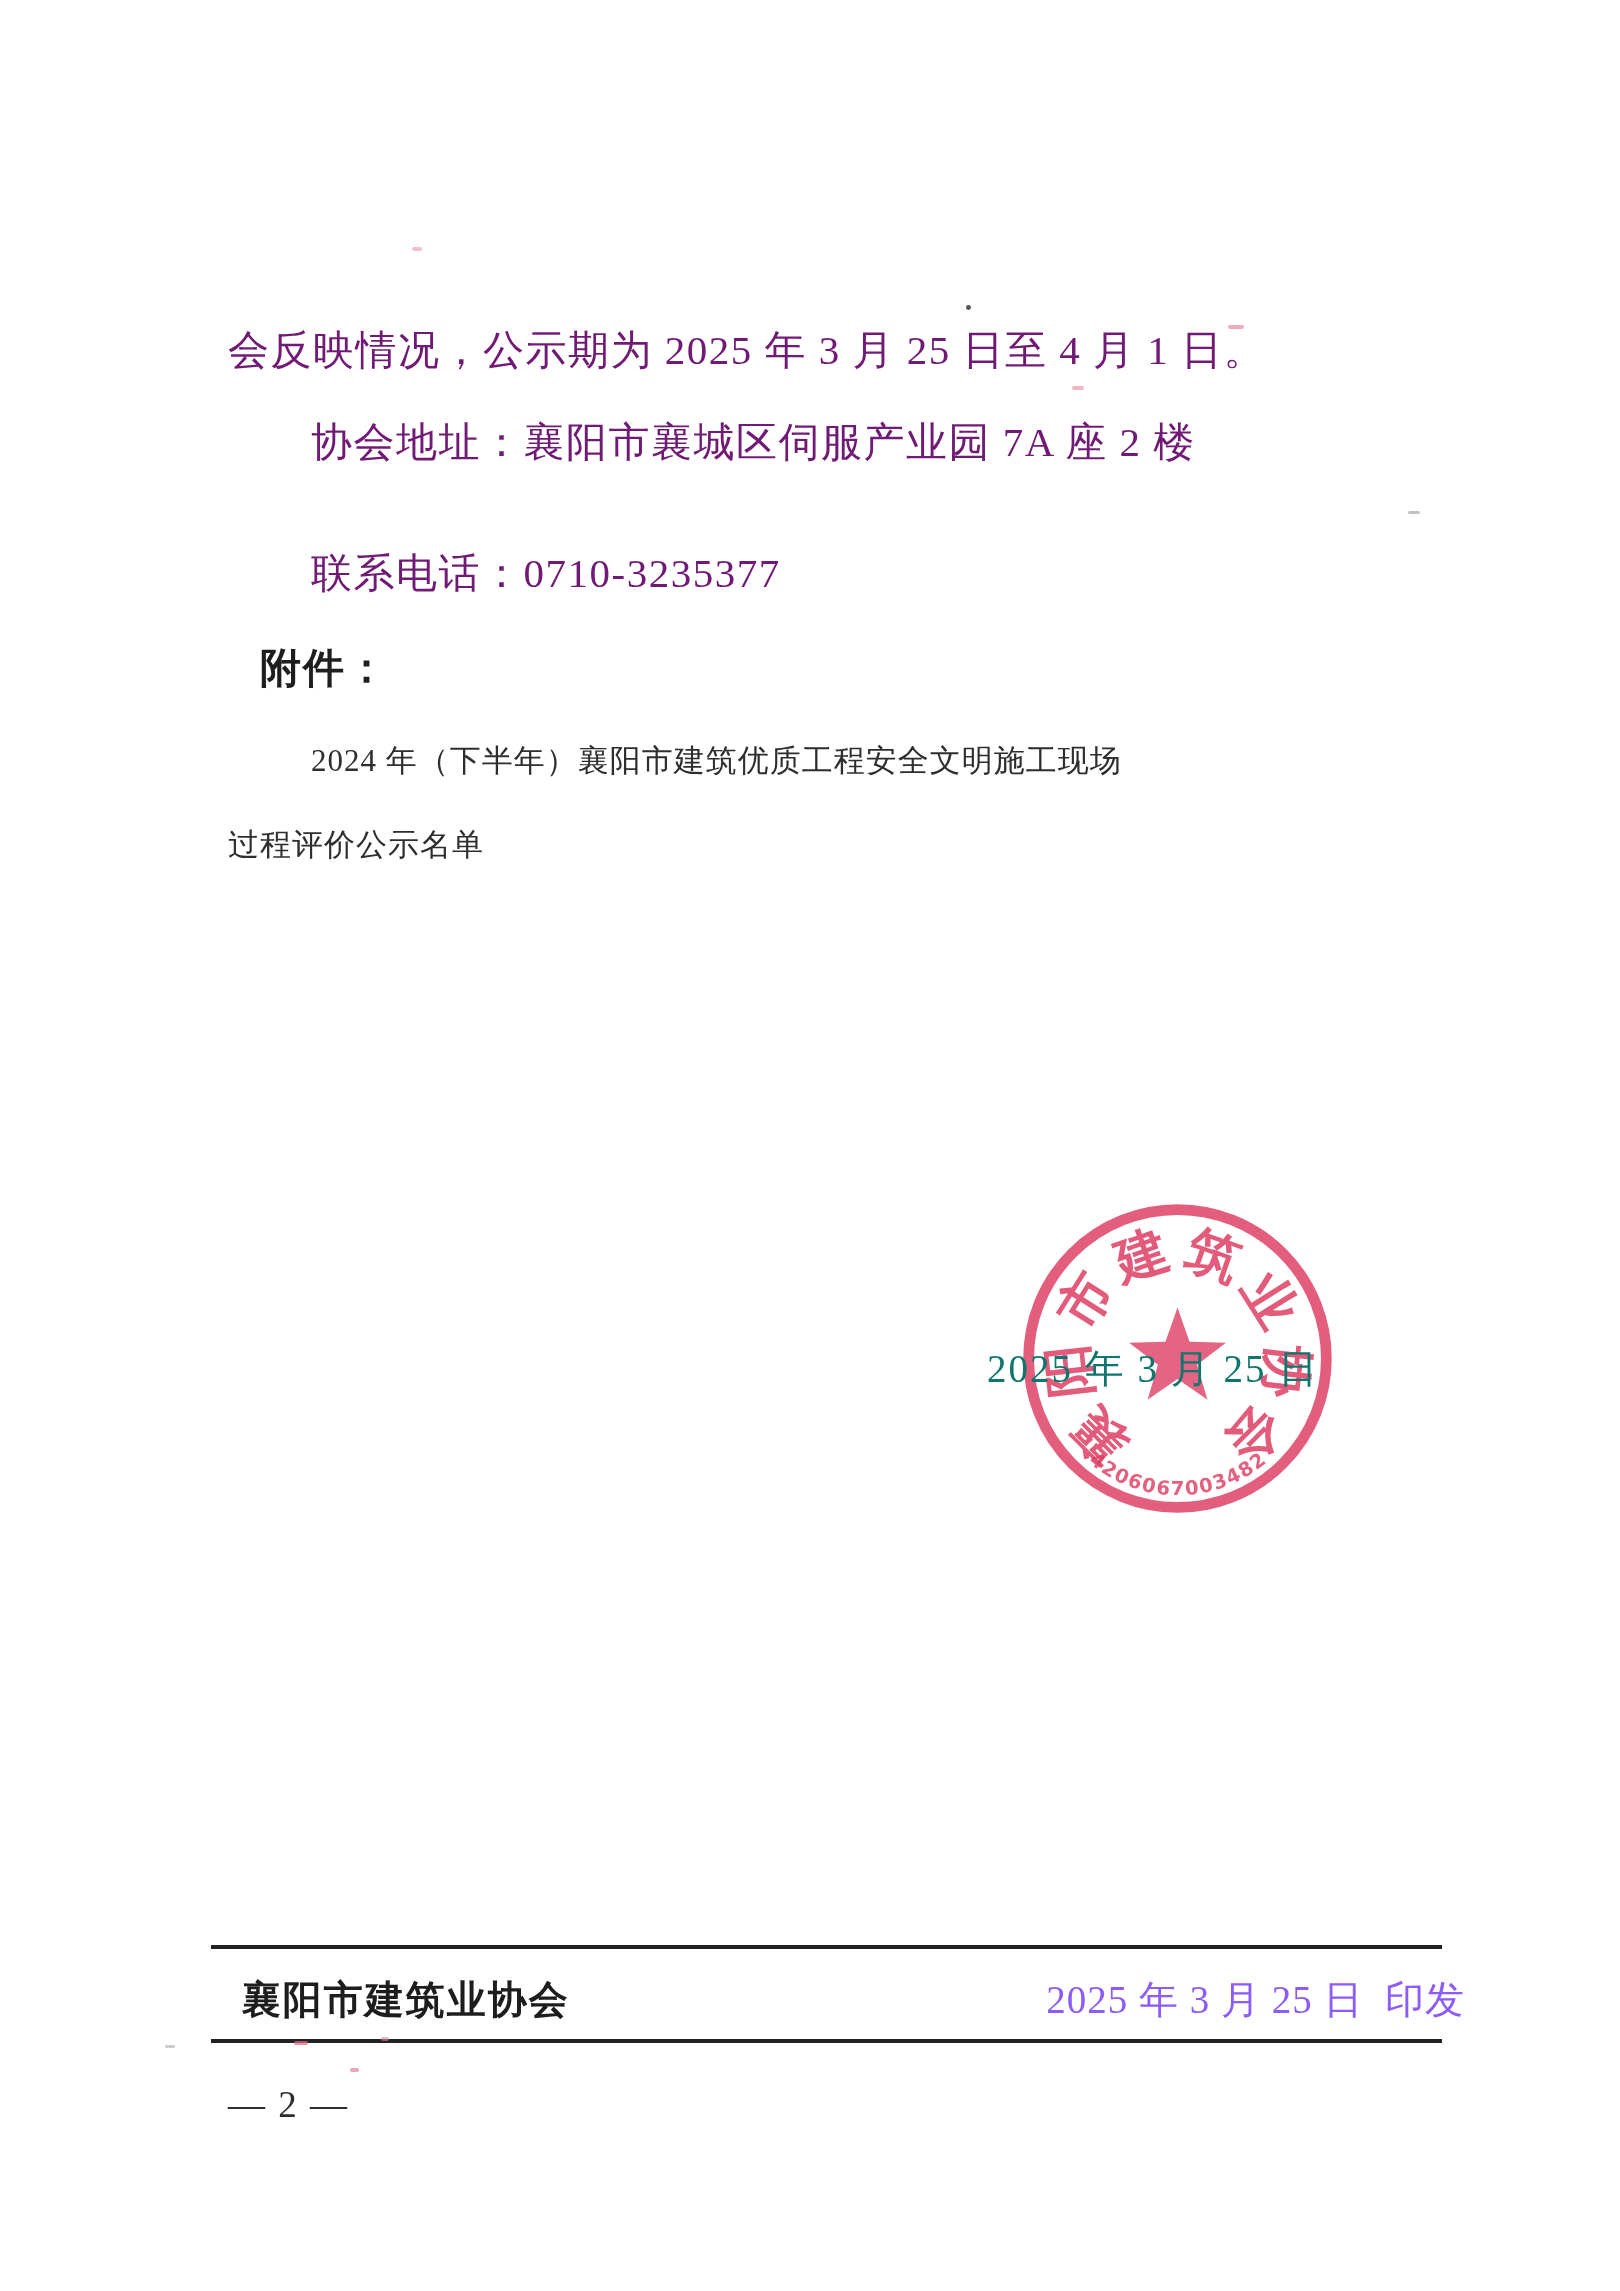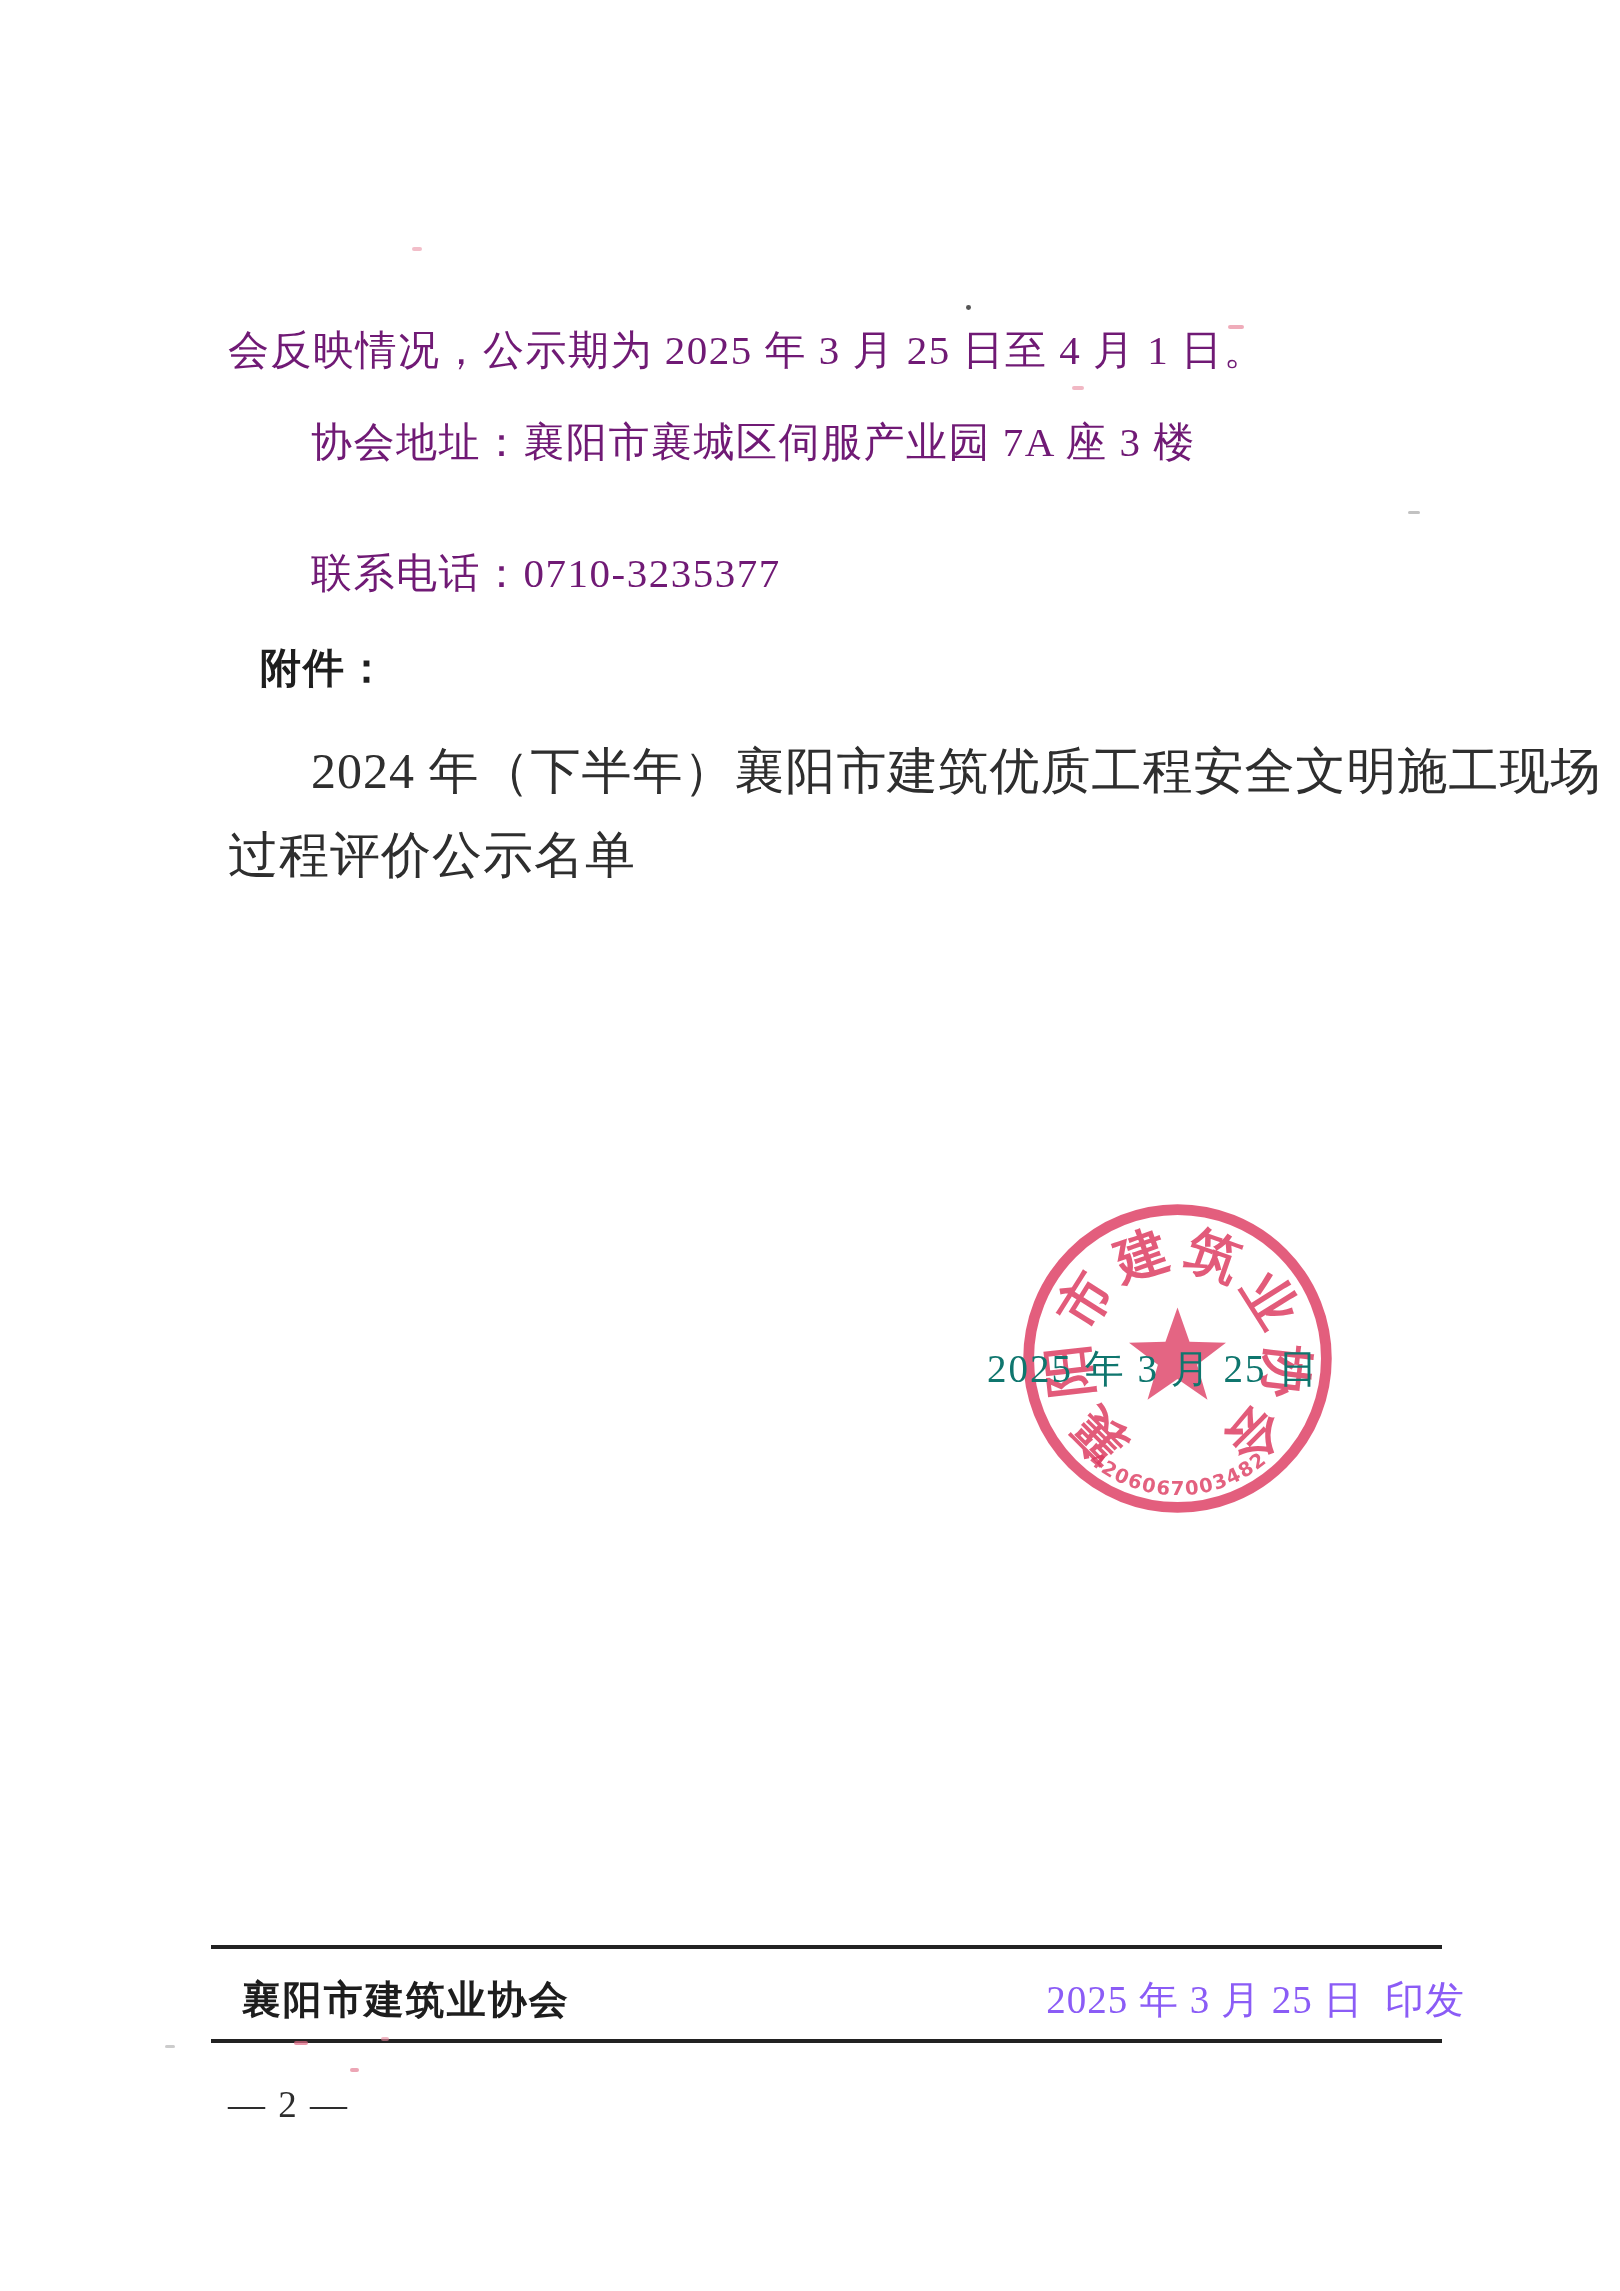--- a/index.html
+++ b/index.html
@@ -6,21 +6,21 @@
   body{
     width:1620px;height:2292px;
     background:#ffffff;
     position:relative;
     overflow:hidden;
     font-family:"Liberation Serif","DejaVu Serif",serif;
     color:#2b2b2b;
   }
   .abs{position:absolute;margin:0;white-space:pre;line-height:1.15;}
   .body-text{font-size:41px;letter-spacing:1.5px;color:#701a75;}
-  .att-line{font-size:50px;letter-spacing:1px;color:#2e2e2e;}
+  .att-line{font-size:31px;letter-spacing:1px;color:#2e2e2e;}
   .label-bold{
     font-size:41px;font-weight:700;letter-spacing:2px;color:#1e1e1e;
     font-family:"Liberation Sans","DejaVu Sans",sans-serif;
   }
   .date-line{
     font-size:39px;letter-spacing:2px;color:#0f766e;z-index:5;
   }
   .seal-wrap{left:1003px;top:1174px;width:333px;height:333px;z-index:3;}
   .seal-char{
     font-size:54px;font-weight:700;
@@ -51,21 +51,21 @@
   }
   .page-number{font-size:37px;letter-spacing:2px;color:#2d2d2d;left:228px;top:2084px;}
   .speck{position:absolute;border-radius:2px;}
   .dot{border-radius:50%;}
 </style>
 </head>
 <body>
 
 <p class="abs body-text" style="left:228px;top:327px;">会反映情况，公示期为 2025 年 3 月 25 日至 4 月 1 日。</p>
 
-<p class="abs body-text" style="left:311px;top:419px;">协会地址：襄阳市襄城区伺服产业园 7A 座 3 楼</p>
+<p class="abs body-text" style="left:311px;top:419px;">协会地址：襄阳市襄城区伺服产业园 7A 座 2 楼</p>
 
 <p class="abs body-text" style="left:311px;top:510px;margin-top:40px;">联系电话：0710-3235377</p>
 
 <p class="abs label-bold" style="left:228px;top:645px;margin-left:32px;">附件：</p>
 
 <p class="abs att-line" style="left:311px;top:743px;">2024 年（下半年）襄阳市建筑优质工程安全文明施工现场</p>
 
 <p class="abs att-line" style="left:228px;top:827px;">过程评价公示名单</p>
 
 <div class="abs seal-wrap">

